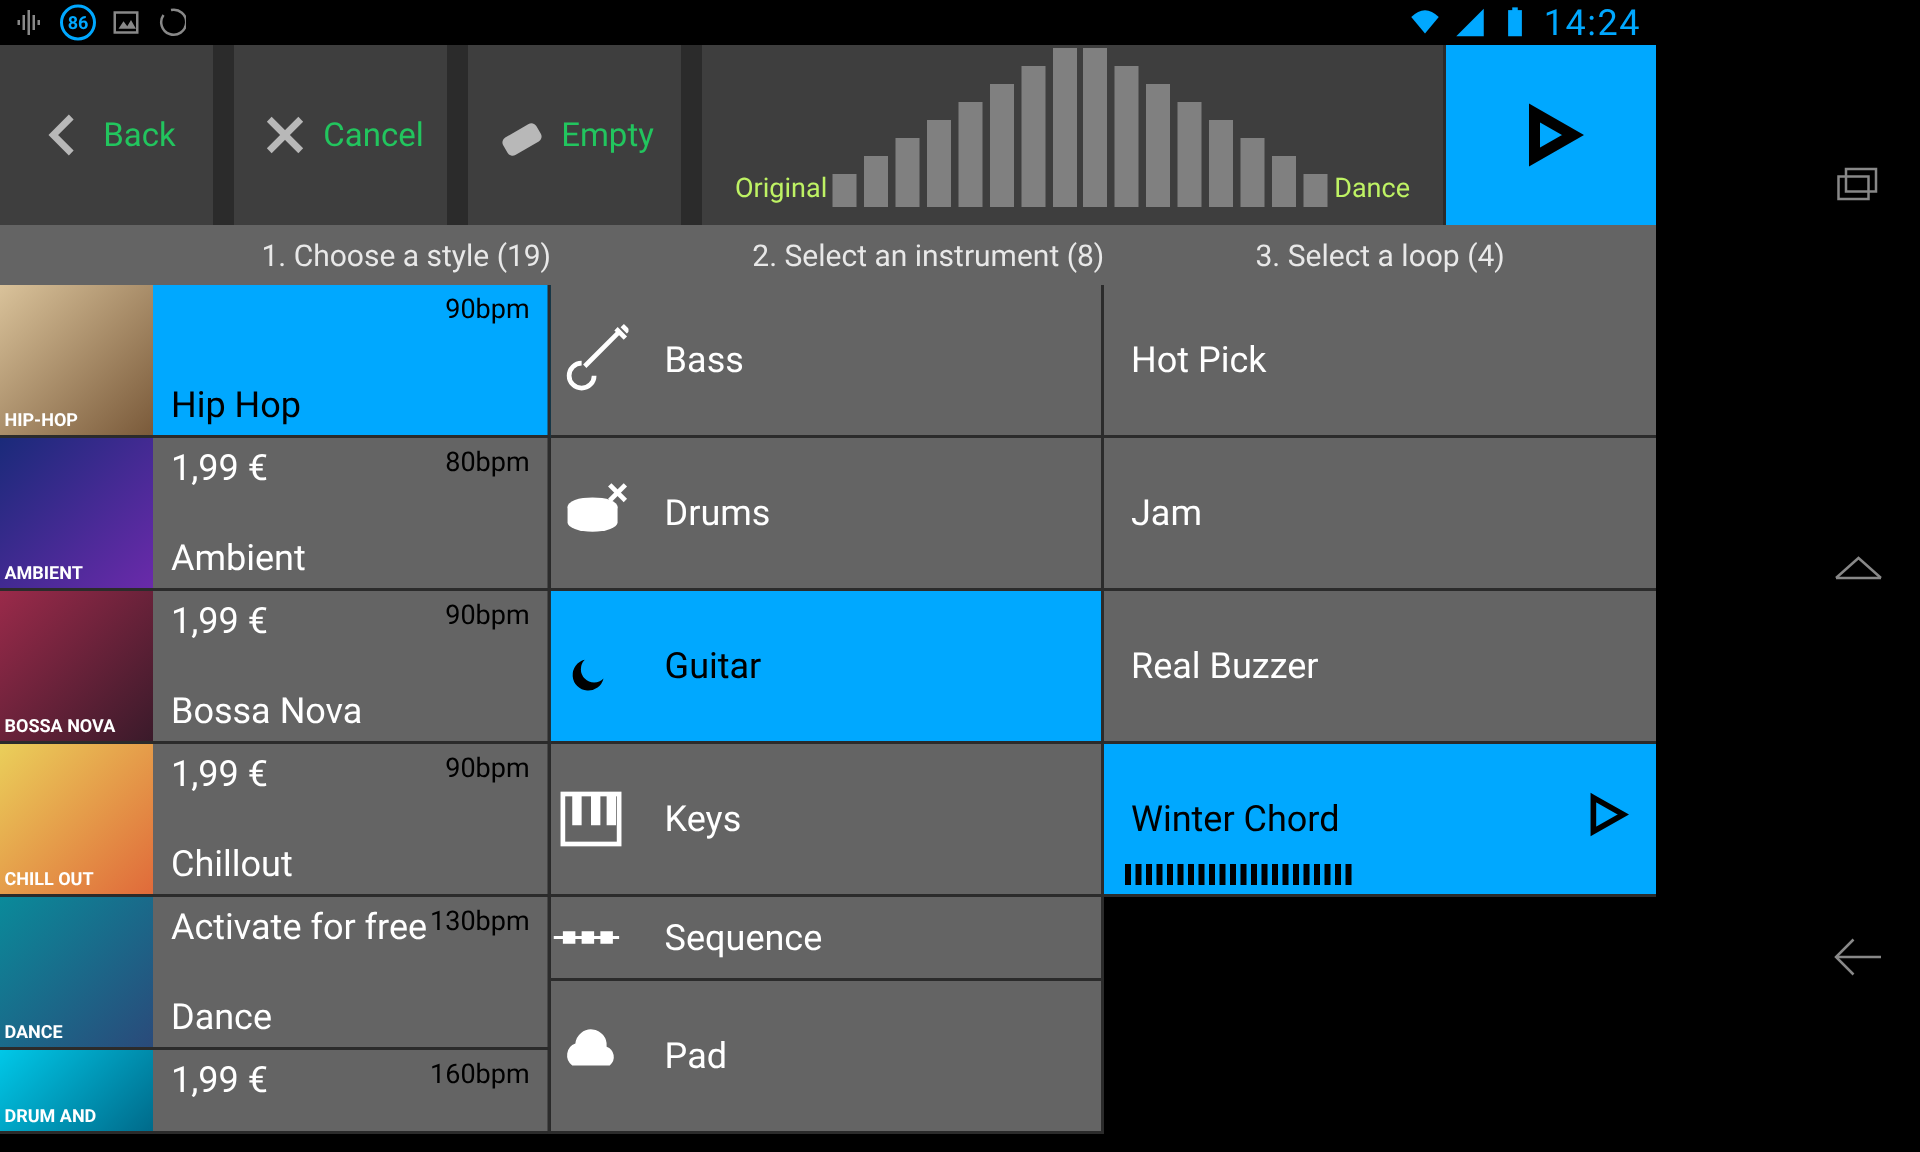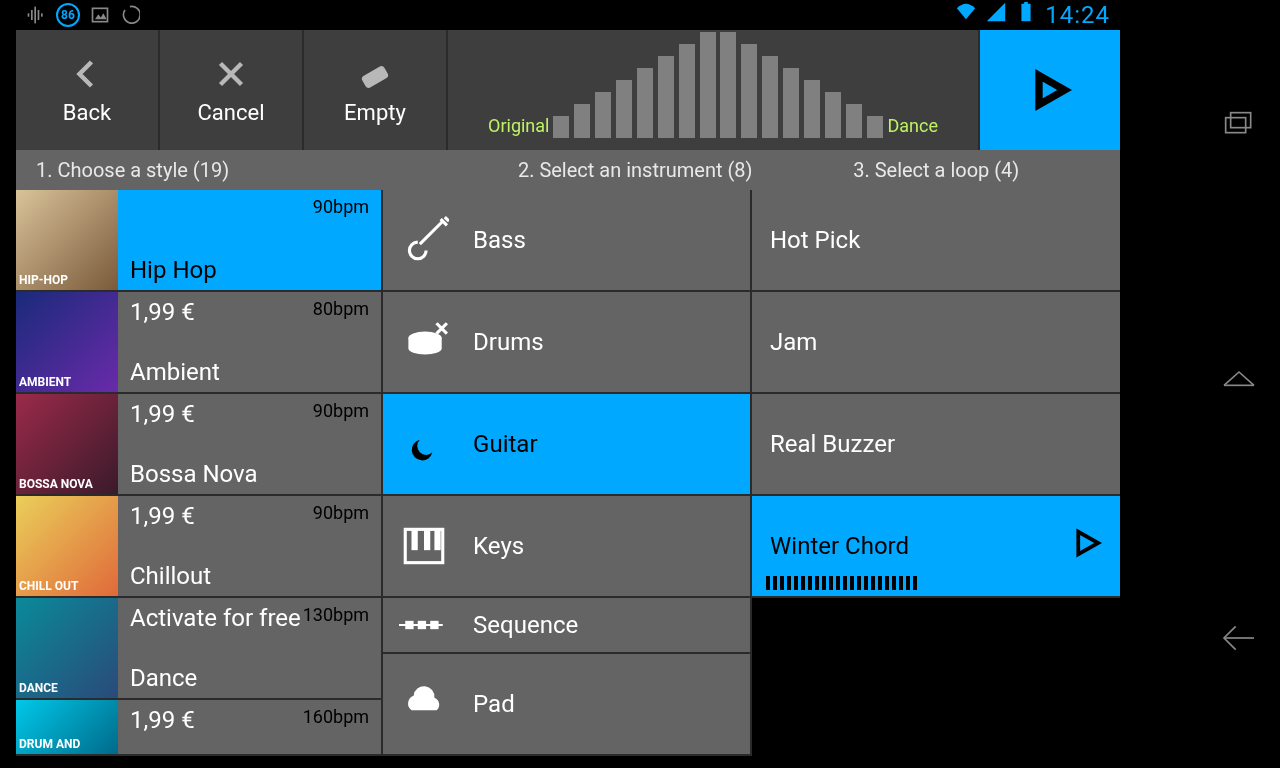--- a/index.html
+++ b/index.html
@@ -1,63 +1,63 @@
 <!DOCTYPE html>
 <html><head>
 <meta charset="utf-8">
 <style>
 * { margin: 0; padding: 0; box-sizing: border-box; font-family: Roboto, "Helvetica Neue", Arial, sans-serif; }
 html, body { width: 1280px; height: 768px; overflow: hidden; background: #000; color: #fff; }
 
-.screen { position: absolute; left: 16px; top: 0; width: 1104px; height: 768px; background: #000; }
+.screen { position: absolute; left: 0; top: 0; width: 1104px; height: 768px; background: #000; }
 .navbar { position: absolute; left: 1197px; top: 0; width: 83px; height: 768px; background: #000; display: flex; flex-direction: column; justify-content: space-around; align-items: center; }
 .navbar svg { width: 40px; height: 40px; fill: none; stroke: #888; stroke-width: 2; }
 
 
 .status { height: 30px; display: flex; align-items: center; padding: 0 10px; font-size: 20px; color: #00a8ff; }
 .status .left { display: flex; align-items: center; gap: 10px; }
-.status .right { margin-left: auto; display: flex; gap: 8px; }
+.status .right { margin-left: auto; display: flex; align-items: center; gap: 8px; }
 .badge86 { border: 2px solid #00a8ff; border-radius: 50%; width: 24px; height: 24px; display: flex; align-items: center; justify-content: center; font-size: 12px; font-weight: bold; color: #00a8ff; }
 .status svg.s { width: 20px; height: 20px; fill: #888; }
 .status svg.b { width: 22px; height: 22px; fill: #00a8ff; }
 
 
 .toolbar { height: 120px; display: flex; background: #2b2b2b; }
-.tbtn { width: 142px; background: #3e3e3e; margin-right: 2px; display: flex; flex-direction: column; align-items: center; justify-content: center; gap: 8px; color: #ffffff; font-size: 22px; cursor: pointer; }
+.tbtn { width: 142px; background: #3e3e3e; margin-right: 14px; display: flex; flex-direction: row; align-items: center; justify-content: center; gap: 8px; color: #22c55e; font-size: 22px; cursor: pointer; }
 .tbtn svg { width: 36px; height: 36px; fill: #b8b8b8; stroke: #b8b8b8; }
 .vis { flex: 1; background: #3e3e3e; margin-right: 2px; display: flex; align-items: flex-end; justify-content: center; padding: 8px 12px; gap: 4px; position: relative; }
 .vis .lbl { color: #bef264; font-size: 18px; align-self: flex-end; padding-bottom: 6px; }
 .vis .bars { display: flex; align-items: flex-end; gap: 5px; height: 100%; padding-bottom: 4px; }
 .vis .bar { width: 16px; background: #808080; }
 .playbtn { width: 140px; background: #00a8ff; display: flex; align-items: center; justify-content: center; cursor: pointer; }
 .playbtn svg { width: 44px; height: 44px; fill: none; stroke: #000; stroke-width: 4; }
 
 
 .steps { height: 40px; background: #646464; display: flex; font-size: 20px; color: #e8e8e8; align-items: center; }
-.steps .s1 { width: 398px; padding-left: 20px; }
+.steps .s1 { width: 398px; padding-left: 6px; text-align: right; }
 .steps .s2 { width: 400px; text-align: right; }
 .steps .s3 { width: 399px; text-align: center; }
 
 
 .cols { position: absolute; top: 190px; bottom: 0; left: 0; right: 0; display: flex; }
 .col { overflow: hidden; }
 .col1 { width: 398px; }
 .col2 { width: 400px; }
 .col3 { width: 399px; }
 
 .row { height: 102px; background: #646464; border-bottom: 2px solid #2b2b2b; border-right: 2px solid #2b2b2b; display: flex; align-items: center; position: relative; cursor: pointer; color: #000; }
 .row.sel { background: #00a8ff; }
 .row .thumb { width: 102px; height: 100%; background: linear-gradient(135deg,#3a3a6a,#6a3a6a); display: flex; align-items: flex-end; justify-content: flex-start; font-size: 12px; font-weight: bold; color: #fff; padding: 3px; text-transform: uppercase; overflow: hidden; }
 .row .meta { flex: 1; height: 100%; position: relative; padding: 6px 12px; display: flex; flex-direction: column; justify-content: flex-end; }
 .row .price { color: #ffffff; font-size: 24px; position: absolute; top: 6px; left: 12px; }
 .row .bpm { color: #000; font-size: 18px; position: absolute; top: 6px; right: 12px; }
 .row .name { color: #000; font-size: 24px; }
 .row.sel .name, .row.sel .bpm { color: #000; }
 
-.irow { height: 102px; background: #646464; border-bottom: 2px solid #2b2b2b; border-right: 2px solid #2b2b2b; display: flex; align-items: center; padding-left: 14px; gap: 22px; font-size: 24px; color: #fff; cursor: pointer; }
+.irow { height: 102px; background: #646464; border-bottom: 2px solid #2b2b2b; border-right: 2px solid #2b2b2b; display: flex; align-items: center; gap: 22px; font-size: 24px; color: #fff; cursor: pointer; }
 .irow.sel { background: #00a8ff; color: #000; }
 .irow .ico { width: 54px; height: 54px; display: flex; align-items: center; justify-content: center; }
 .irow .ico svg { width: 50px; height: 50px; fill: #fff; }
 .irow.sel .ico svg { fill: #000; }
 
 .lrow { height: 102px; background: #646464; border-bottom: 2px solid #2b2b2b; display: flex; align-items: center; padding: 0 18px; font-size: 24px; color: #fff; cursor: pointer; position: relative; }
 .lrow.sel { background: #00a8ff; color: #000; text-align: right; }
 .lrow .pico { margin-left: auto; }
 .lrow .pico svg { width: 30px; height: 30px; fill: none; stroke: #000; stroke-width: 3; }
 .lrow .prog { position: absolute; left: 14px; bottom: 6px; display: flex; gap: 3px; }

